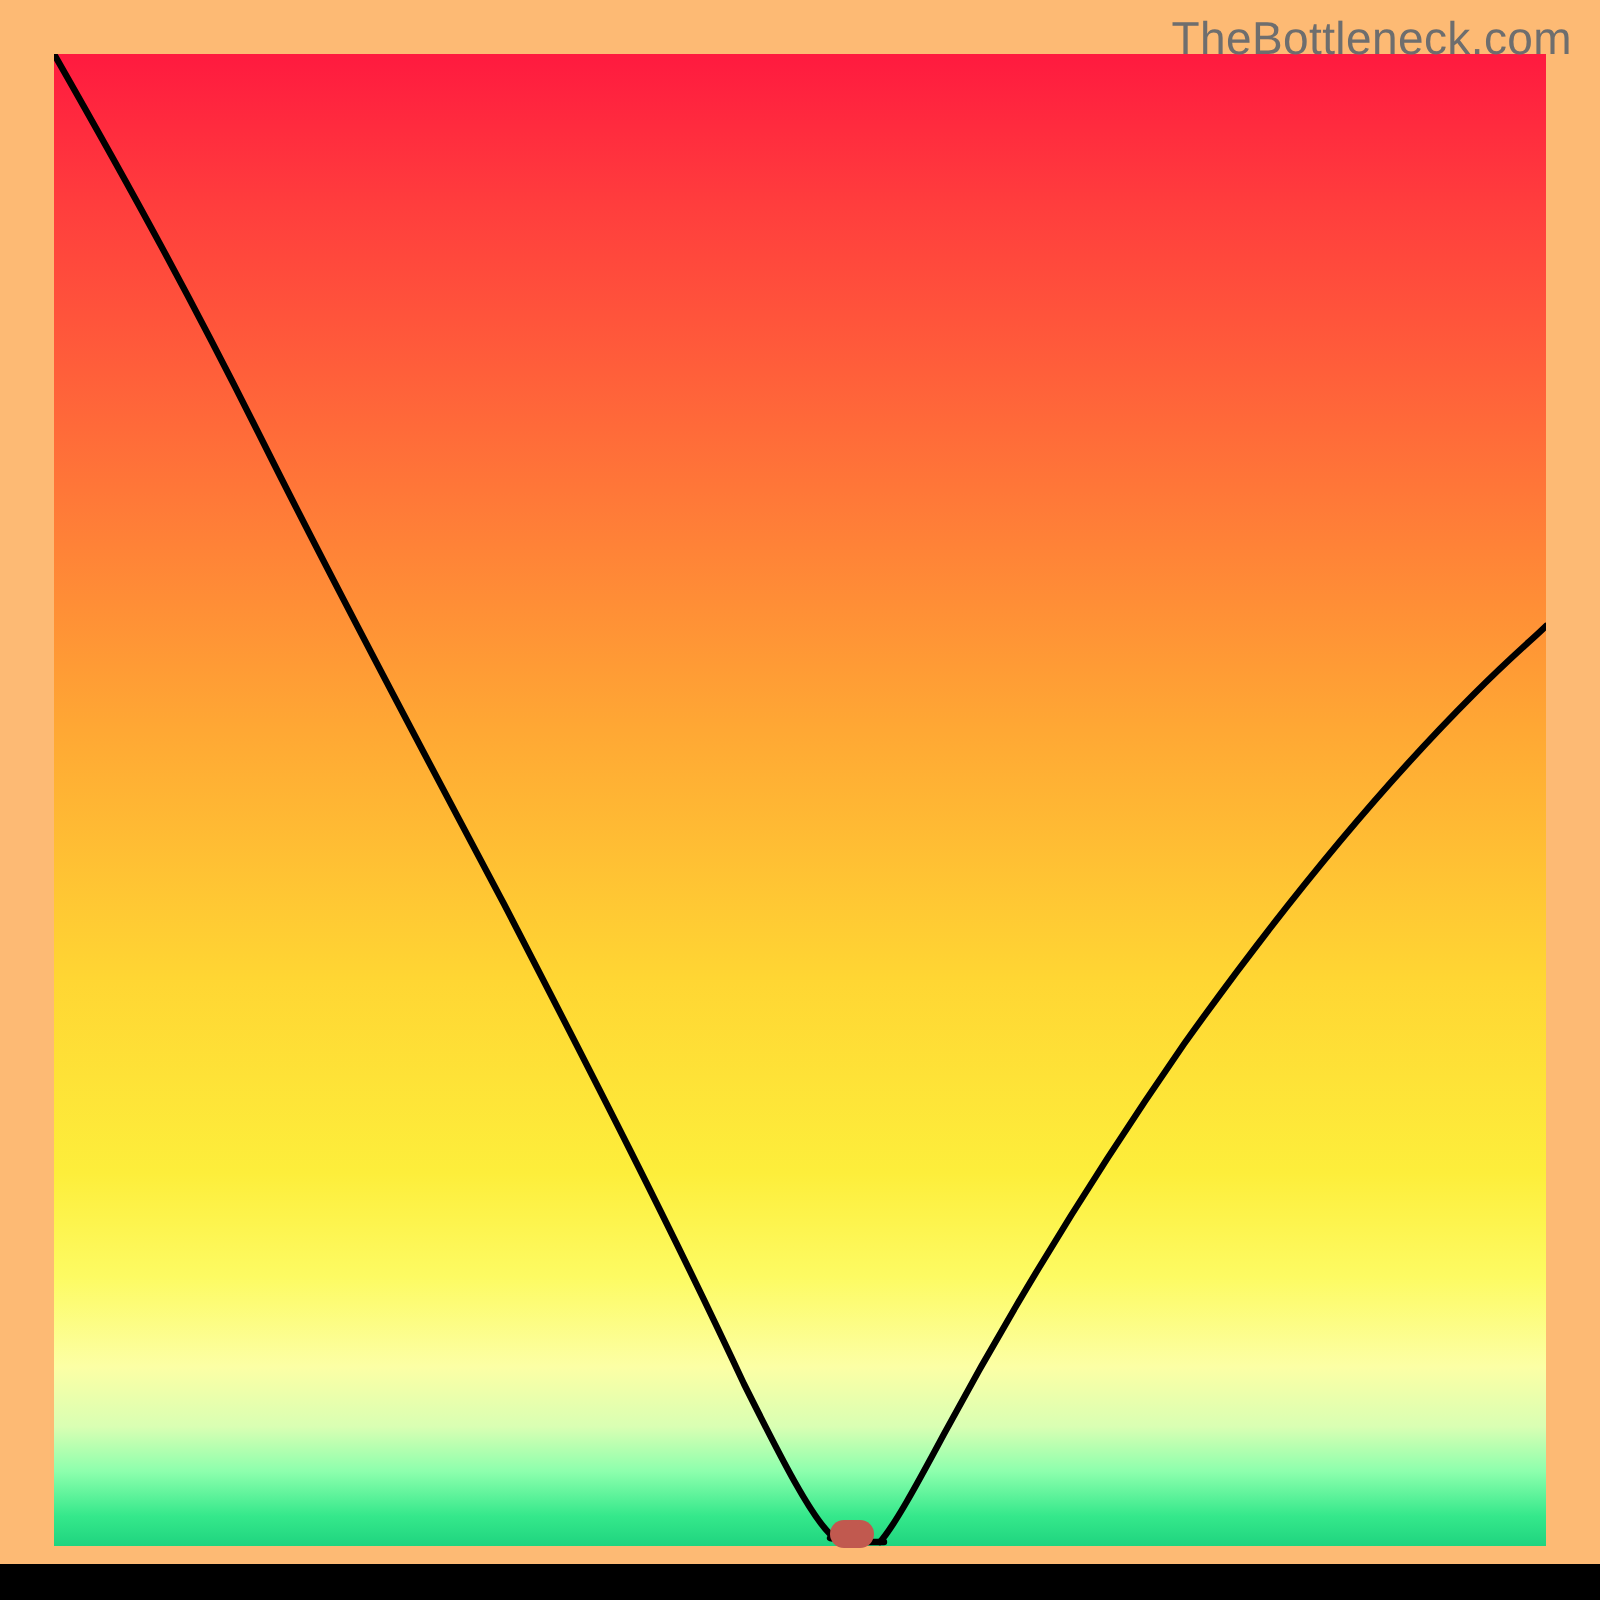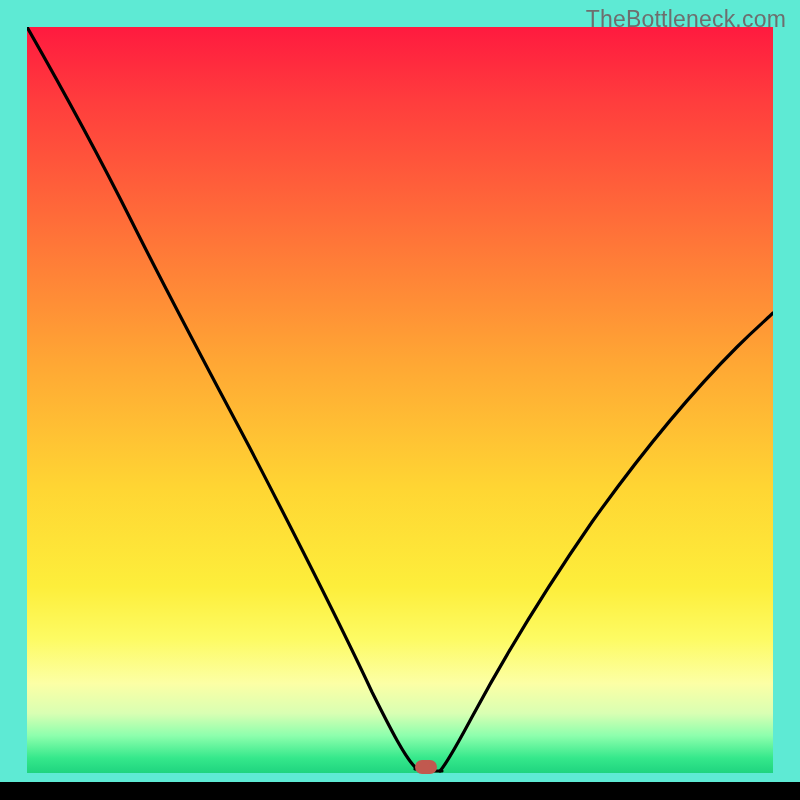--- a/index.html
+++ b/index.html
@@ -8,21 +8,21 @@
     width: 800px;
     height: 800px;
     background: #000;
     overflow: hidden;
     font-family: Arial, Helvetica, sans-serif;
   }
   .frame {
     position: relative;
     width: 800px;
     height: 782px;
-    background: #5eead4;
+    background: #fdba74;
   }
   .watermark {
     position: absolute;
     top: 6px;
     right: 14px;
     color: #6e6e6e;
     font-size: 23px;
     font-weight: 500;
     z-index: 50;
     letter-spacing: 0.2px;

